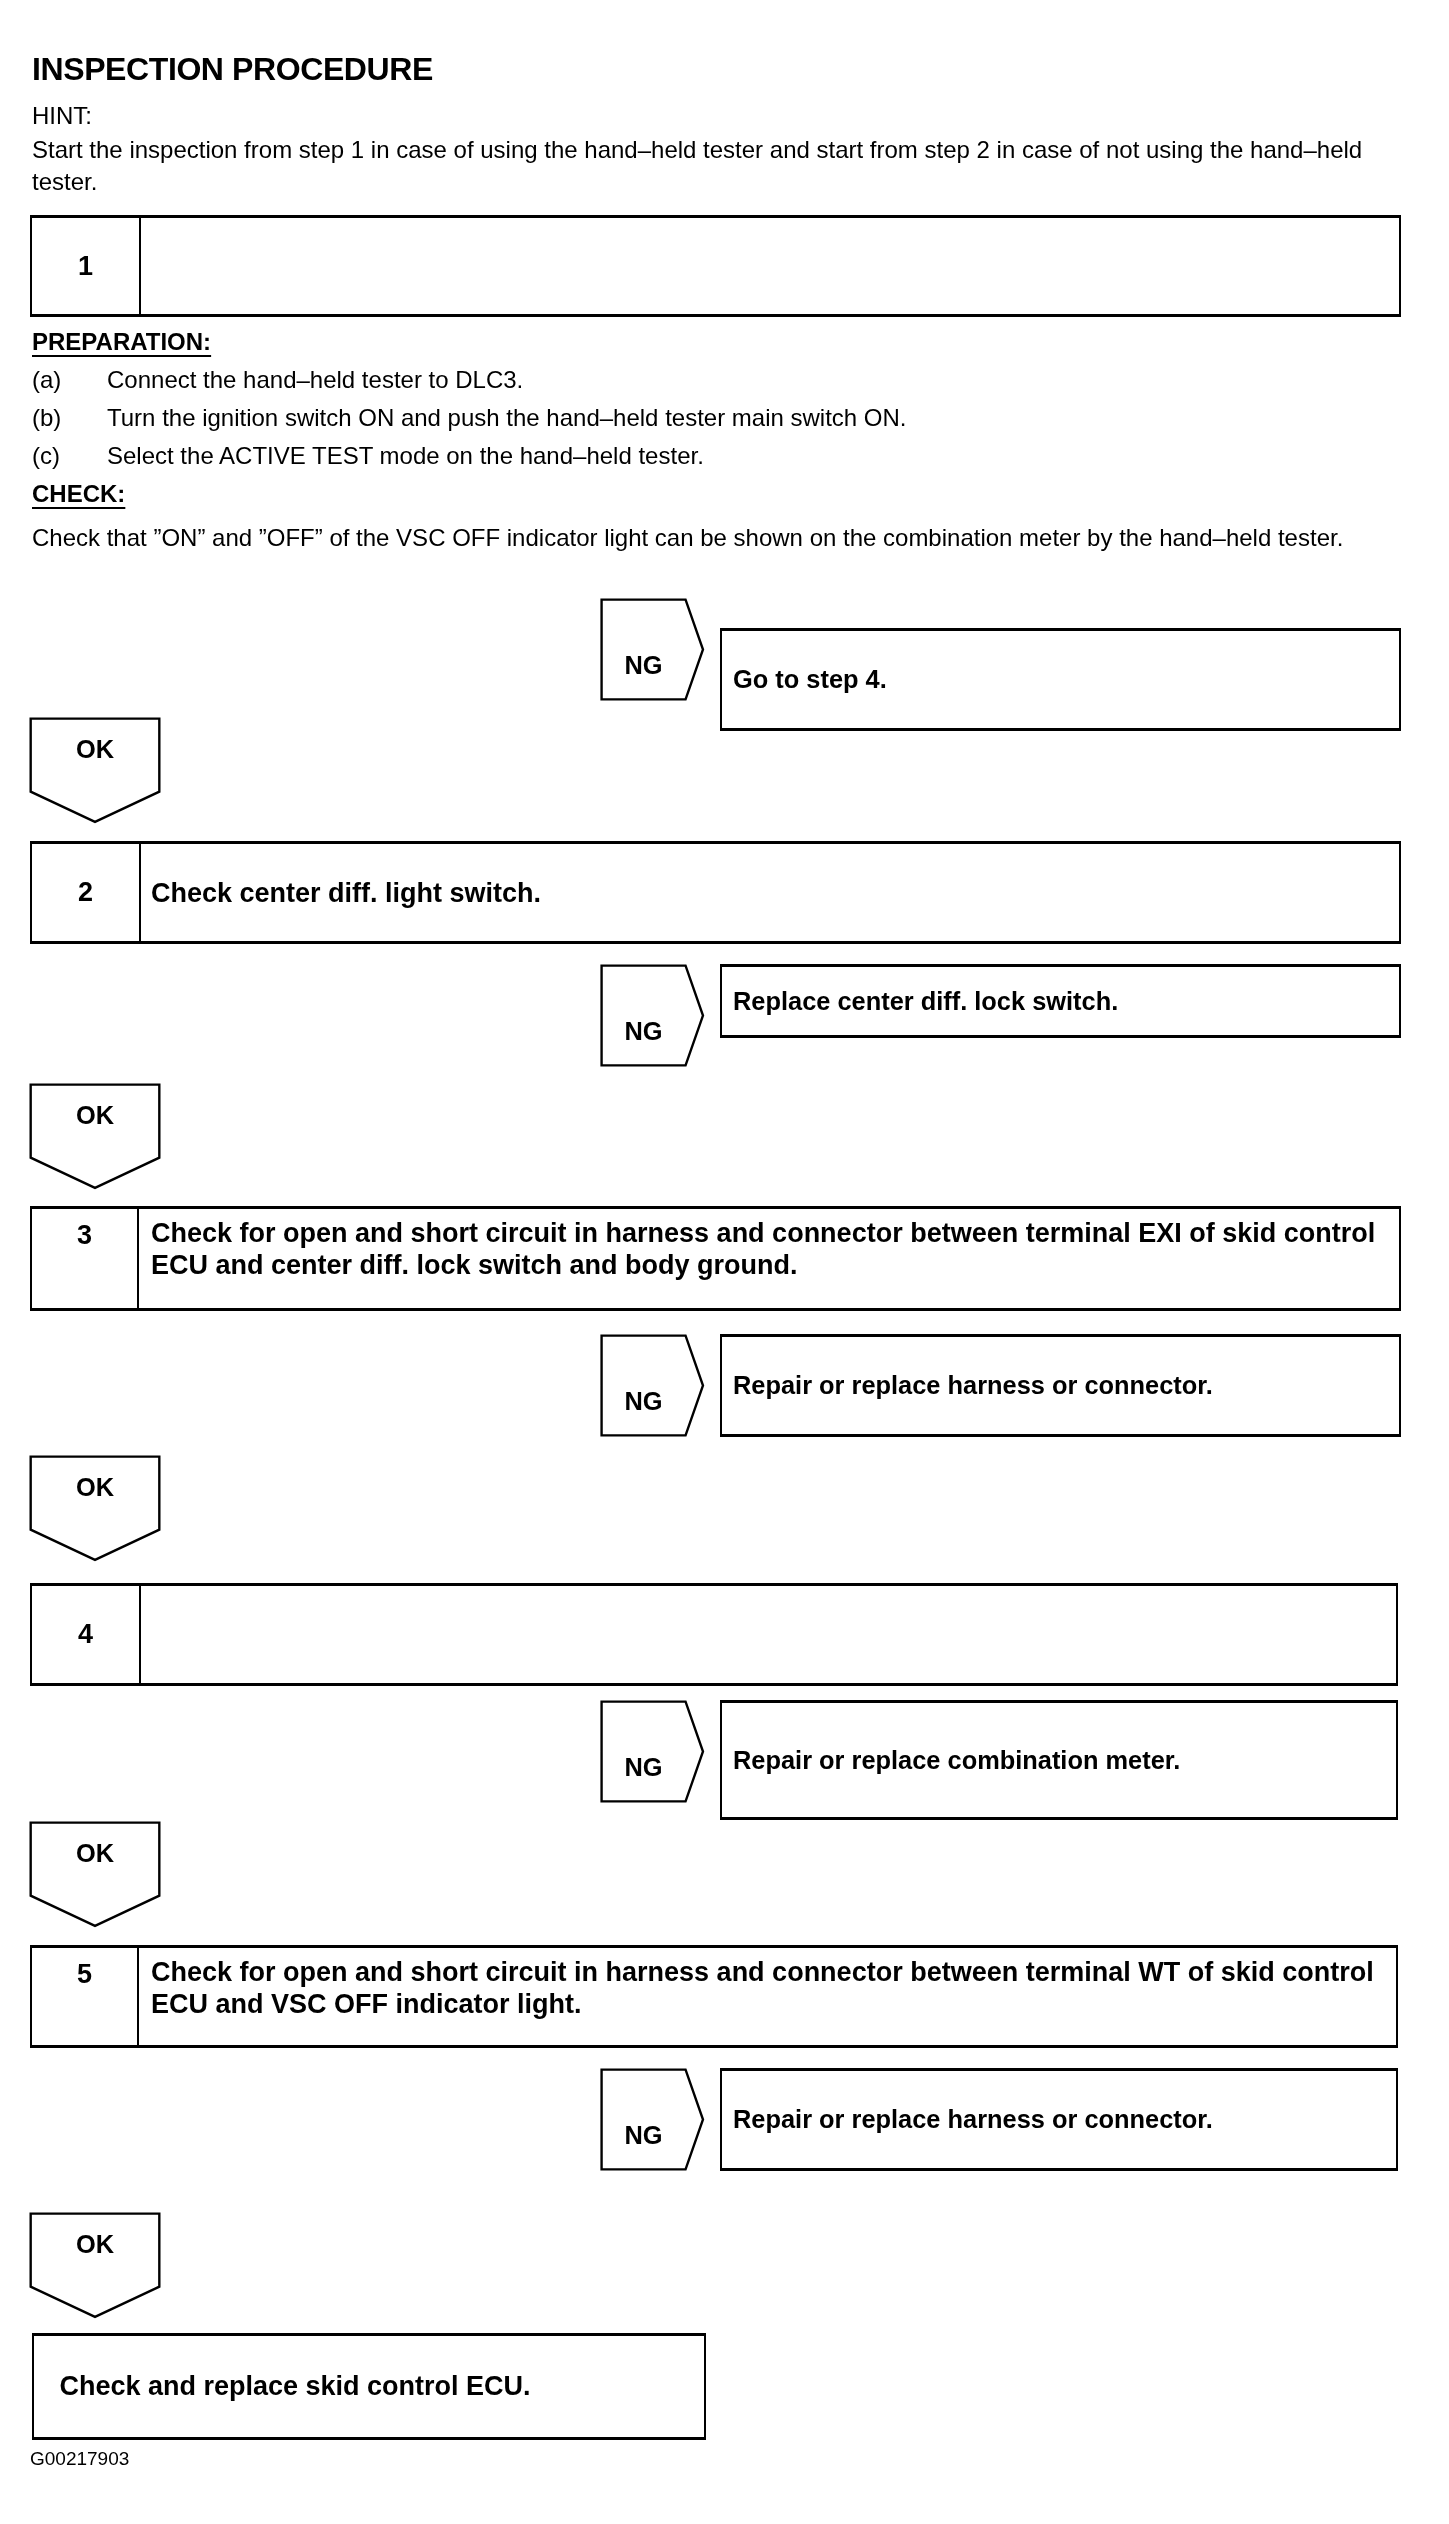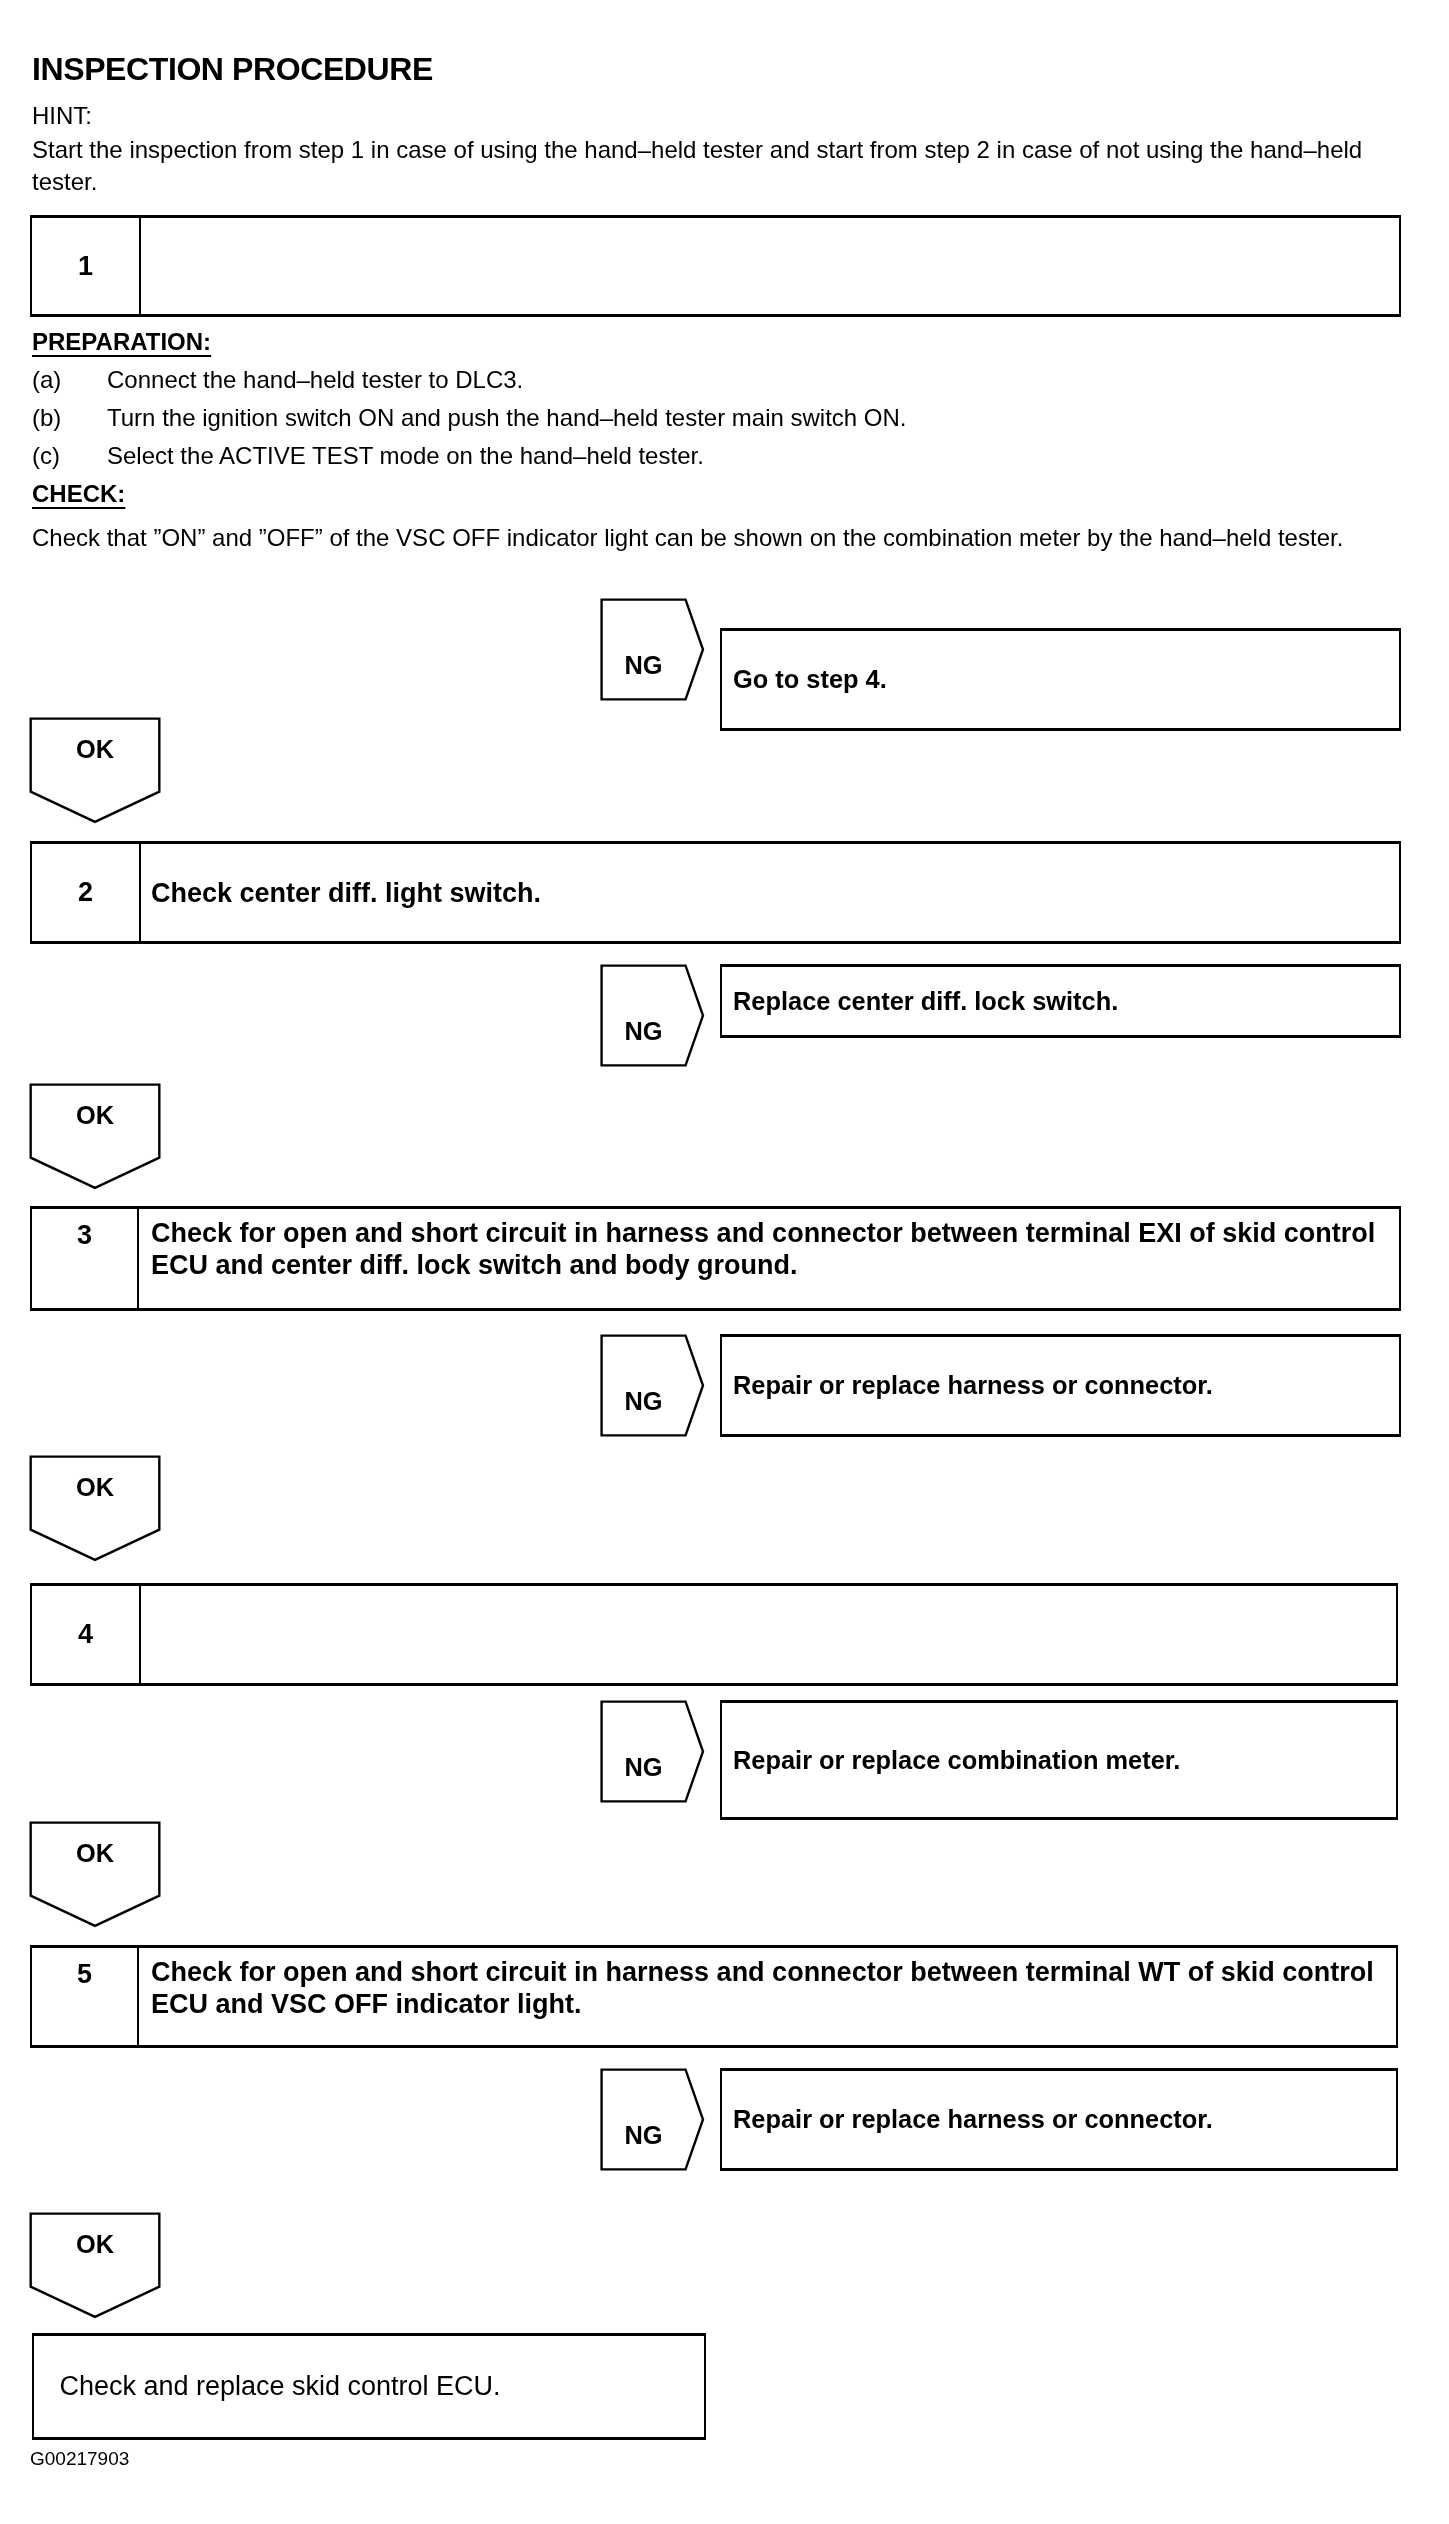--- a/index.html
+++ b/index.html
@@ -17,21 +17,21 @@
   .sect{font-weight:bold;font-size:24px;text-decoration:underline;text-underline-offset:4.8px;}
   .li{font-size:24px;}
   .li .lbl{display:inline-block;width:75px;}
   .ngwrap{position:absolute;width:122px;height:103px;}
   .ngwrap svg{position:absolute;left:0;top:0;}
   .ngwrap span{position:absolute;left:0;width:87px;top:16px;height:103px;display:flex;align-items:center;justify-content:center;font-weight:bold;font-size:25.4px;}
   .ngbox{border:3.2px solid #000;border-left-width:2.4px;border-right-width:2.4px;box-sizing:border-box;display:flex;align-items:center;padding-left:11px;font-weight:bold;font-size:25.4px;}
   .okwrap{position:absolute;width:132px;height:108px;padding-left:30px;}
   .okwrap svg{position:absolute;left:0;top:0;}
   .okwrap span{position:absolute;left:0;width:132px;top:17.5px;text-align:center;font-weight:bold;font-size:25.4px;}
-  .final{border:3.2px solid #000;border-left-width:2.4px;border-right-width:2.4px;box-sizing:border-box;display:flex;align-items:center;padding-left:25.4px;font-weight:normal;font-size:27px;}
+  .final{border:3.2px solid #000;border-left-width:2.4px;border-right-width:2.4px;box-sizing:border-box;display:flex;align-items:center;padding-left:25.4px;font-weight:bold;font-size:27px;}
   .code{font-size:19px;}
 </style>
 </head>
 <body>
 
 <div class="abs title">INSPECTION PROCEDURE</div>
 <div class="abs txt hint">HINT:</div>
 <div class="abs txt hint-body">Start the inspection from step 1 in case of using the hand–held tester and start from step 2 in case of not using the hand–held tester.</div>
 
 <div class="abs step" style="left:30px;top:215px;width:1371px;height:102px;">

